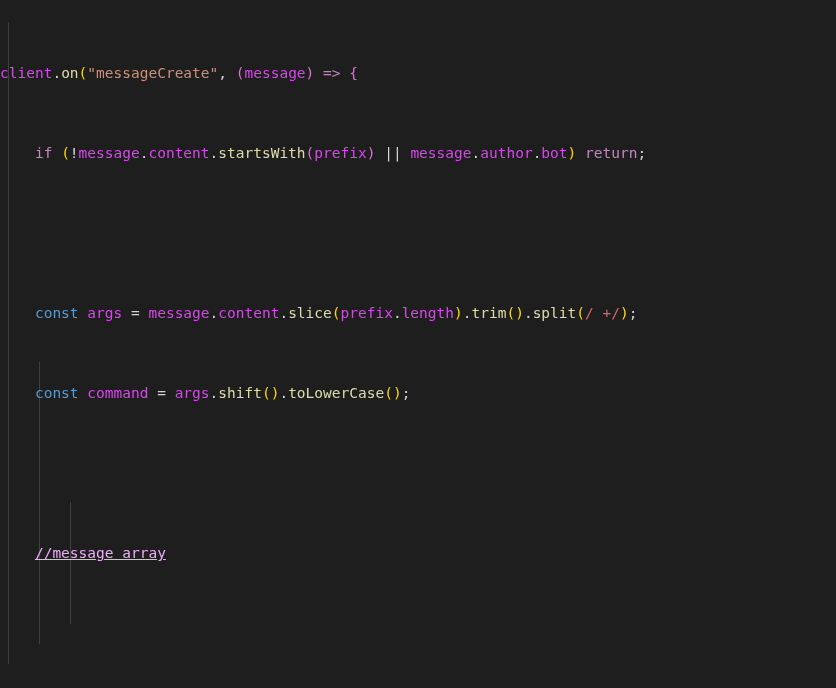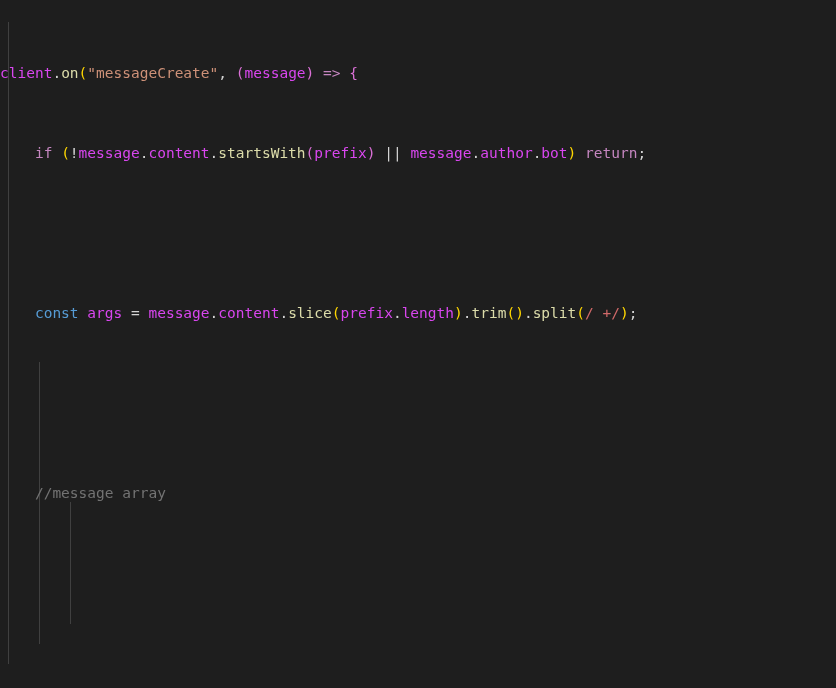--- a/index.html
+++ b/index.html
@@ -49,21 +49,21 @@
     width: 1px;
     background: #404040;
   }
 
   
   .kw    { color: #569cd6; }  
   .ctl   { color: #c586c0; }  
   .var   { color: #d946ef; }  
   .fn    { color: #dcdcaa; }  
   .str   { color: #ce9178; }  
-  .cmt   { color: #737373; }  
+  .cmt   { color: #f0abfc; text-decoration: underline; }  
   .op    { color: #d4d4d4; }  
   .rgx   { color: #d16969; }  
   .p0    { color: #ffd700; }  
   .p1    { color: #da70d6; }
 </style>
 </head>
 <body>
 
 <div id="editor">
 
@@ -76,20 +76,21 @@
   <div class="code">
 
     <div class="line"><span class="var">client</span><span class="op">.</span><span class="fn">on</span><span class="p0">(</span><span class="str">"messageCreate"</span><span class="op">, </span><span class="p1">(</span><span class="var">message</span><span class="p1">)</span> <span class="ctl">=&gt;</span> <span class="p1">{</span></div>
 
     <div class="line">    <span class="ctl">if</span> <span class="p0">(</span><span class="op">!</span><span class="var">message</span><span class="op">.</span><span class="var">content</span><span class="op">.</span><span class="fn">startsWith</span><span class="p1">(</span><span class="var">prefix</span><span class="p1">)</span> <span class="op">||</span> <span class="var">message</span><span class="op">.</span><span class="var">author</span><span class="op">.</span><span class="var">bot</span><span class="p0">)</span> <span class="ctl">return</span><span class="op">;</span></div>
 
     <div class="line"> </div>
 
     <div class="line">    <span class="kw">const</span> <span class="var">args</span> <span class="op">=</span> <span class="var">message</span><span class="op">.</span><span class="var">content</span><span class="op">.</span><span class="fn">slice</span><span class="p0">(</span><span class="var">prefix</span><span class="op">.</span><span class="var">length</span><span class="p0">)</span><span class="op">.</span><span class="fn">trim</span><span class="p0">()</span><span class="op">.</span><span class="fn">split</span><span class="p0">(</span><span class="rgx">/ +/</span><span class="p0">)</span><span class="op">;</span></div>
 
+    <div class="line">    <span class="kw">const</span> <span class="var">command</span> <span class="op">=</span> <span class="var">args</span><span class="op">.</span><span class="fn">shift</span><span class="p0">()</span><span class="op">.</span><span class="fn">toLowerCase</span><span class="p0">()</span><span class="op">;</span></div>
 
     <div class="line"> </div>
 
     <div class="line">    <span class="cmt">//message array</span></div>
 
     <div class="line"> </div>
 
     
 
     

